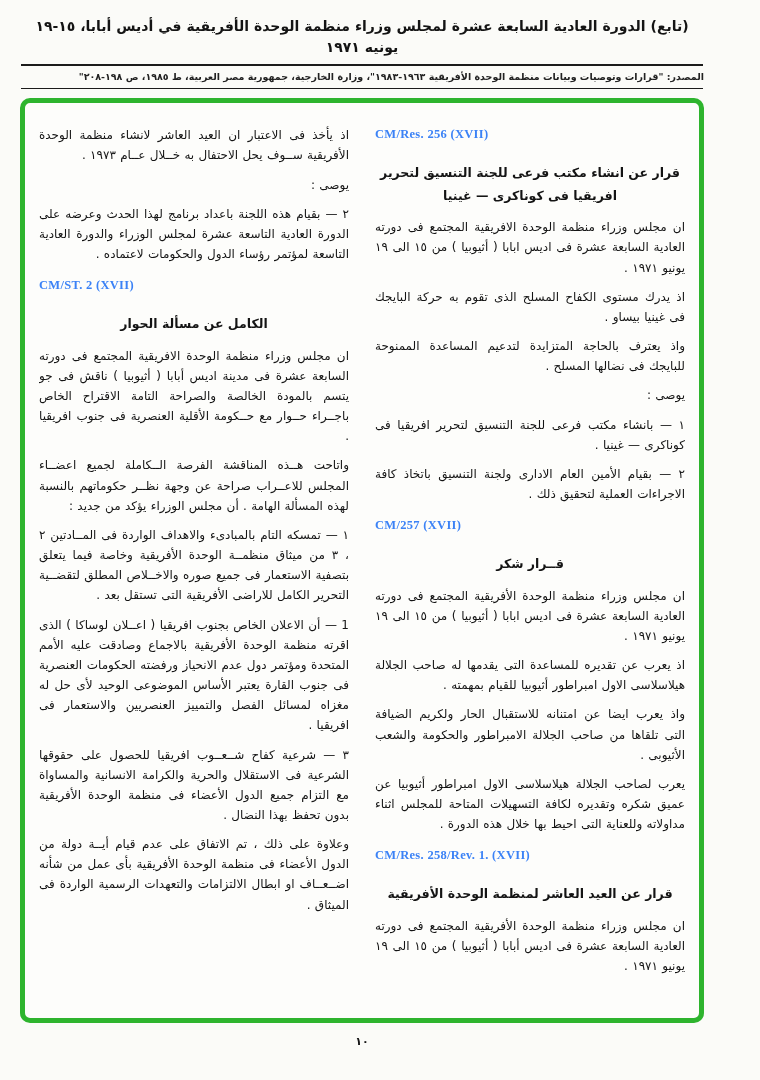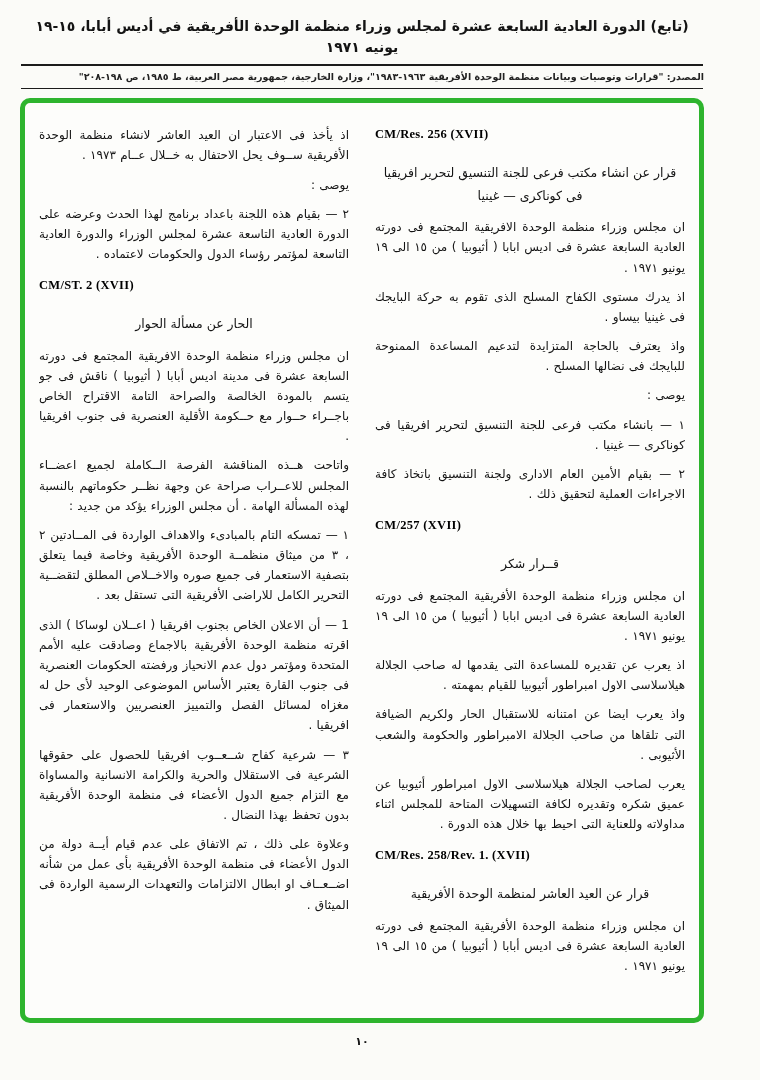--- a/index.html
+++ b/index.html
@@ -50,26 +50,26 @@
 
   
   .code {
     direction:ltr;
     text-align:left;
     font-family:"Liberation Serif","DejaVu Serif",serif;
     font-weight:bold;
     font-size:12.5px;
     letter-spacing:0.3px;
     margin:14px 0 9px;
-    color:#000000;
+    color:#3b82f6;
   }
   .col > .code:first-child { margin-top:2px; }
   .heading {
     text-align:center;
-    font-weight:normal;
+    font-weight:bold;
     font-size:12.5px;
     line-height:1.8;
     margin:20px 2px 10px;
   }
   .para {
     font-size:12px;
     line-height:1.68;
     text-align:justify;
     margin-bottom:9px;
     word-spacing:0.5px;
@@ -117,21 +117,21 @@
         <div class="code">CM/Res. 258/Rev. 1. (XVII)</div>
         <div class="heading">قرار عن العيد العاشر لمنظمة الوحدة الأفريقية</div>
         <div class="para">ان مجلس وزراء منظمة الوحدة الأفريقية المجتمع فى دورته العادية السابعة عشرة فى اديس أبابا ( أثيوبيا ) من ١٥ الى ١٩ يونيو ١٩٧١ .</div>
       </div>
 
       <div class="col">
         <div class="para">اذ يأخذ فى الاعتبار ان العيد العاشر لانشاء منظمة الوحدة الأفريقية ســوف يحل الاحتفال به خــلال عــام ١٩٧٣ .</div>
         <div class="para">يوصى :</div>
         <div class="para">٢ — بقيام هذه اللجنة باعداد برنامج لهذا الحدث وعرضه على الدورة العادية التاسعة عشرة لمجلس الوزراء والدورة العادية التاسعة لمؤتمر رؤساء الدول والحكومات لاعتماده .</div>
         <div class="code">CM/ST. 2 (XVII)</div>
-        <div class="heading">الحار عن مسألة الحوار</div>
+        <div class="heading">الكامل عن مسألة الحوار</div>
         <div class="para">ان مجلس وزراء منظمة الوحدة الافريقية المجتمع فى دورته السابعة عشرة فى مدينة اديس أبابا ( أثيوبيا ) ناقش فى جو يتسم بالمودة الخالصة والصراحة التامة الاقتراح الخاص باجــراء حــوار مع حــكومة الأقلية العنصرية فى جنوب افريقيا .</div>
         <div class="para">واتاحت هــذه المناقشة الفرصة الــكاملة لجميع اعضــاء المجلس للاعــراب صراحة عن وجهة نظــر حكوماتهم بالنسبة لهذه المسألة الهامة . أن مجلس الوزراء يؤكد من جديد :</div>
         <div class="para">١ — تمسكه التام بالمبادىء والاهداف الواردة فى المــادتين ٢ ، ٣ من ميثاق منظمــة الوحدة الأفريقية وخاصة فيما يتعلق بتصفية الاستعمار فى جميع صوره والاخــلاص المطلق لتقضــية التحرير الكامل للاراضى الأفريقية التى تستقل بعد .</div>
         <div class="para">1 — أن الاعلان الخاص بجنوب افريقيا ( اعــلان لوساكا ) الذى اقرته منظمة الوحدة الأفريقية بالاجماع وصادقت عليه الأمم المتحدة ومؤتمر دول عدم الانحياز ورفضته الحكومات العنصرية فى جنوب القارة يعتبر الأساس الموضوعى الوحيد لأى حل له مغزاه لمسائل الفصل والتمييز العنصريين والاستعمار فى افريقيا .</div>
         <div class="para">٣ — شرعية كفاح شــعــوب افريقيا للحصول على حقوقها الشرعية فى الاستقلال والحرية والكرامة الانسانية والمساواة مع التزام جميع الدول الأعضاء فى منظمة الوحدة الأفريقية بدون تحفظ بهذا النضال .</div>
         <div class="para">وعلاوة على ذلك ، تم الاتفاق على عدم قيام أيــة دولة من الدول الأعضاء فى منظمة الوحدة الأفريقية بأى عمل من شأنه اضــعــاف او ابطال الالتزامات والتعهدات الرسمية الواردة فى الميثاق .</div>
       </div>
 
     </div>
   </div>

